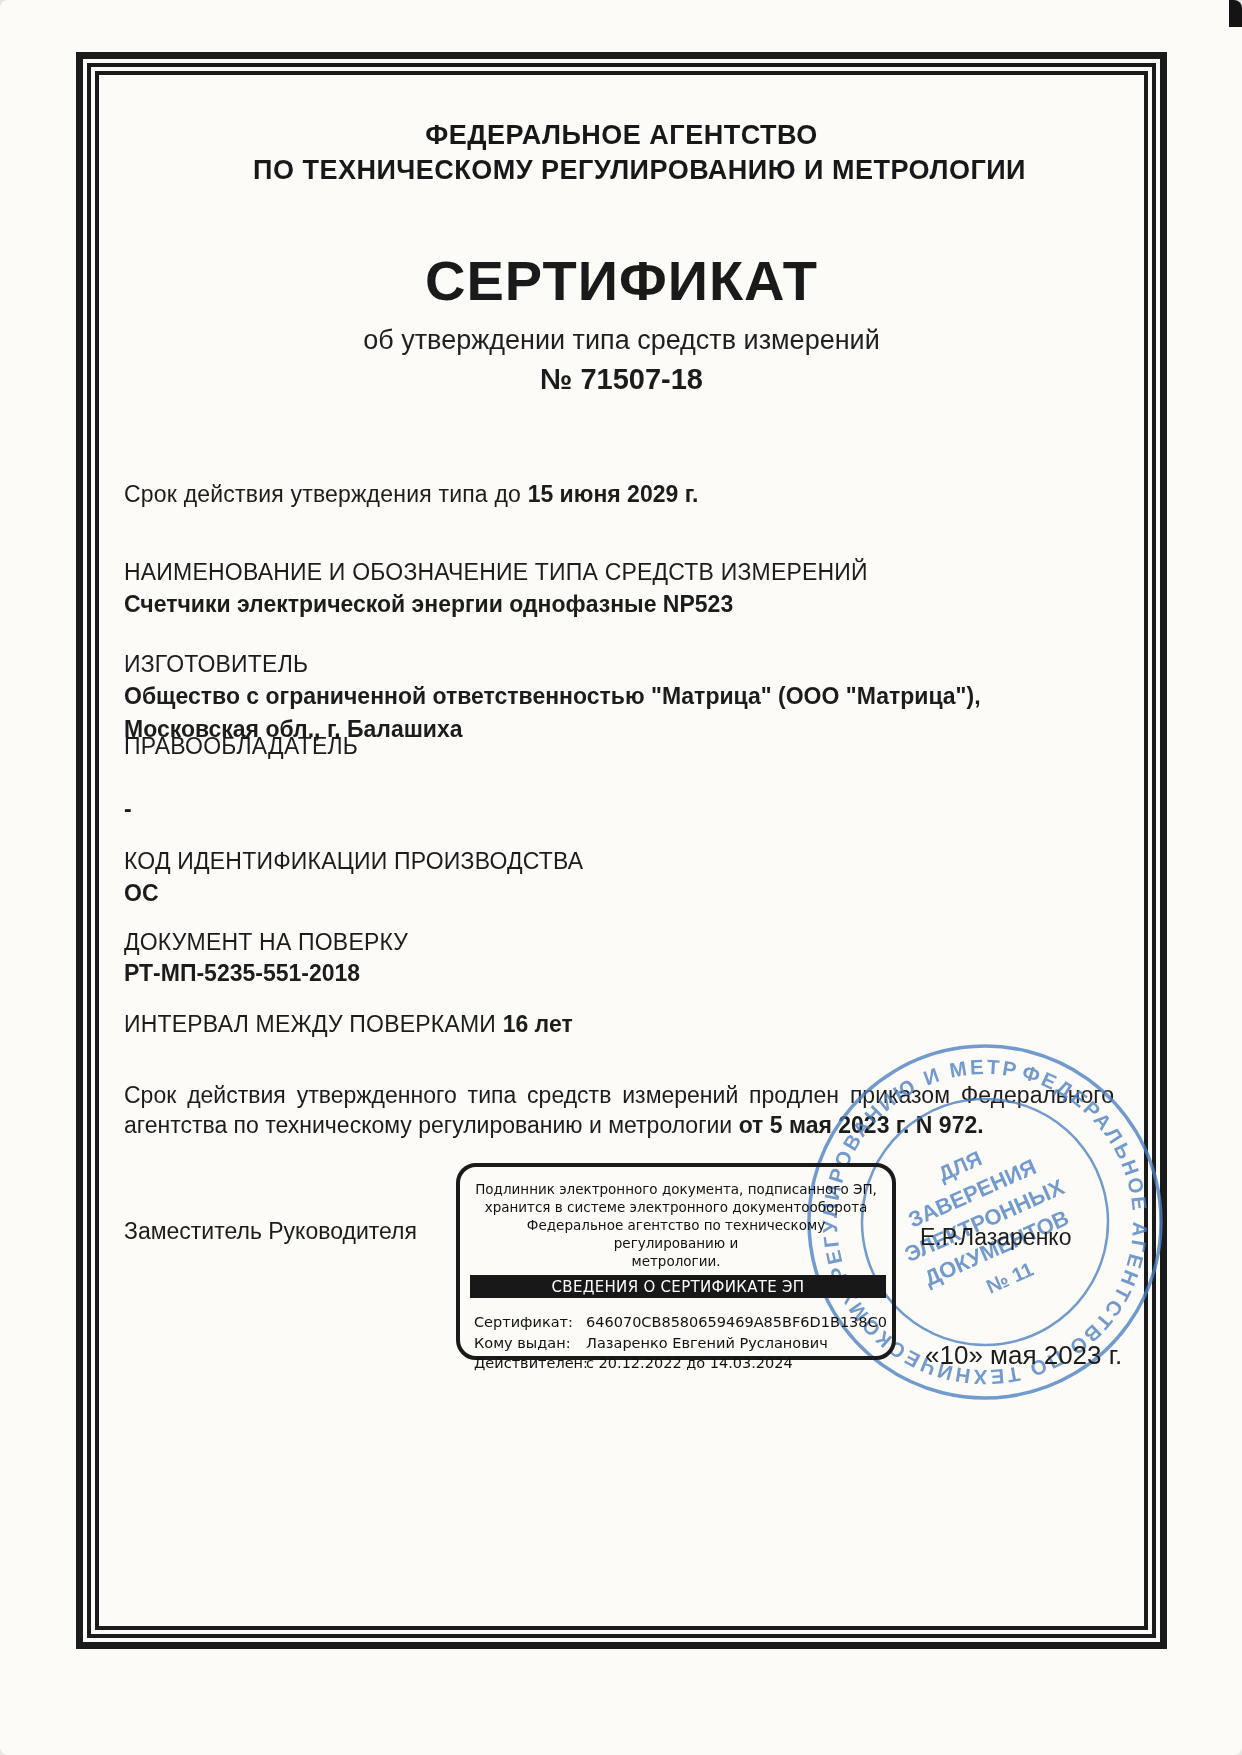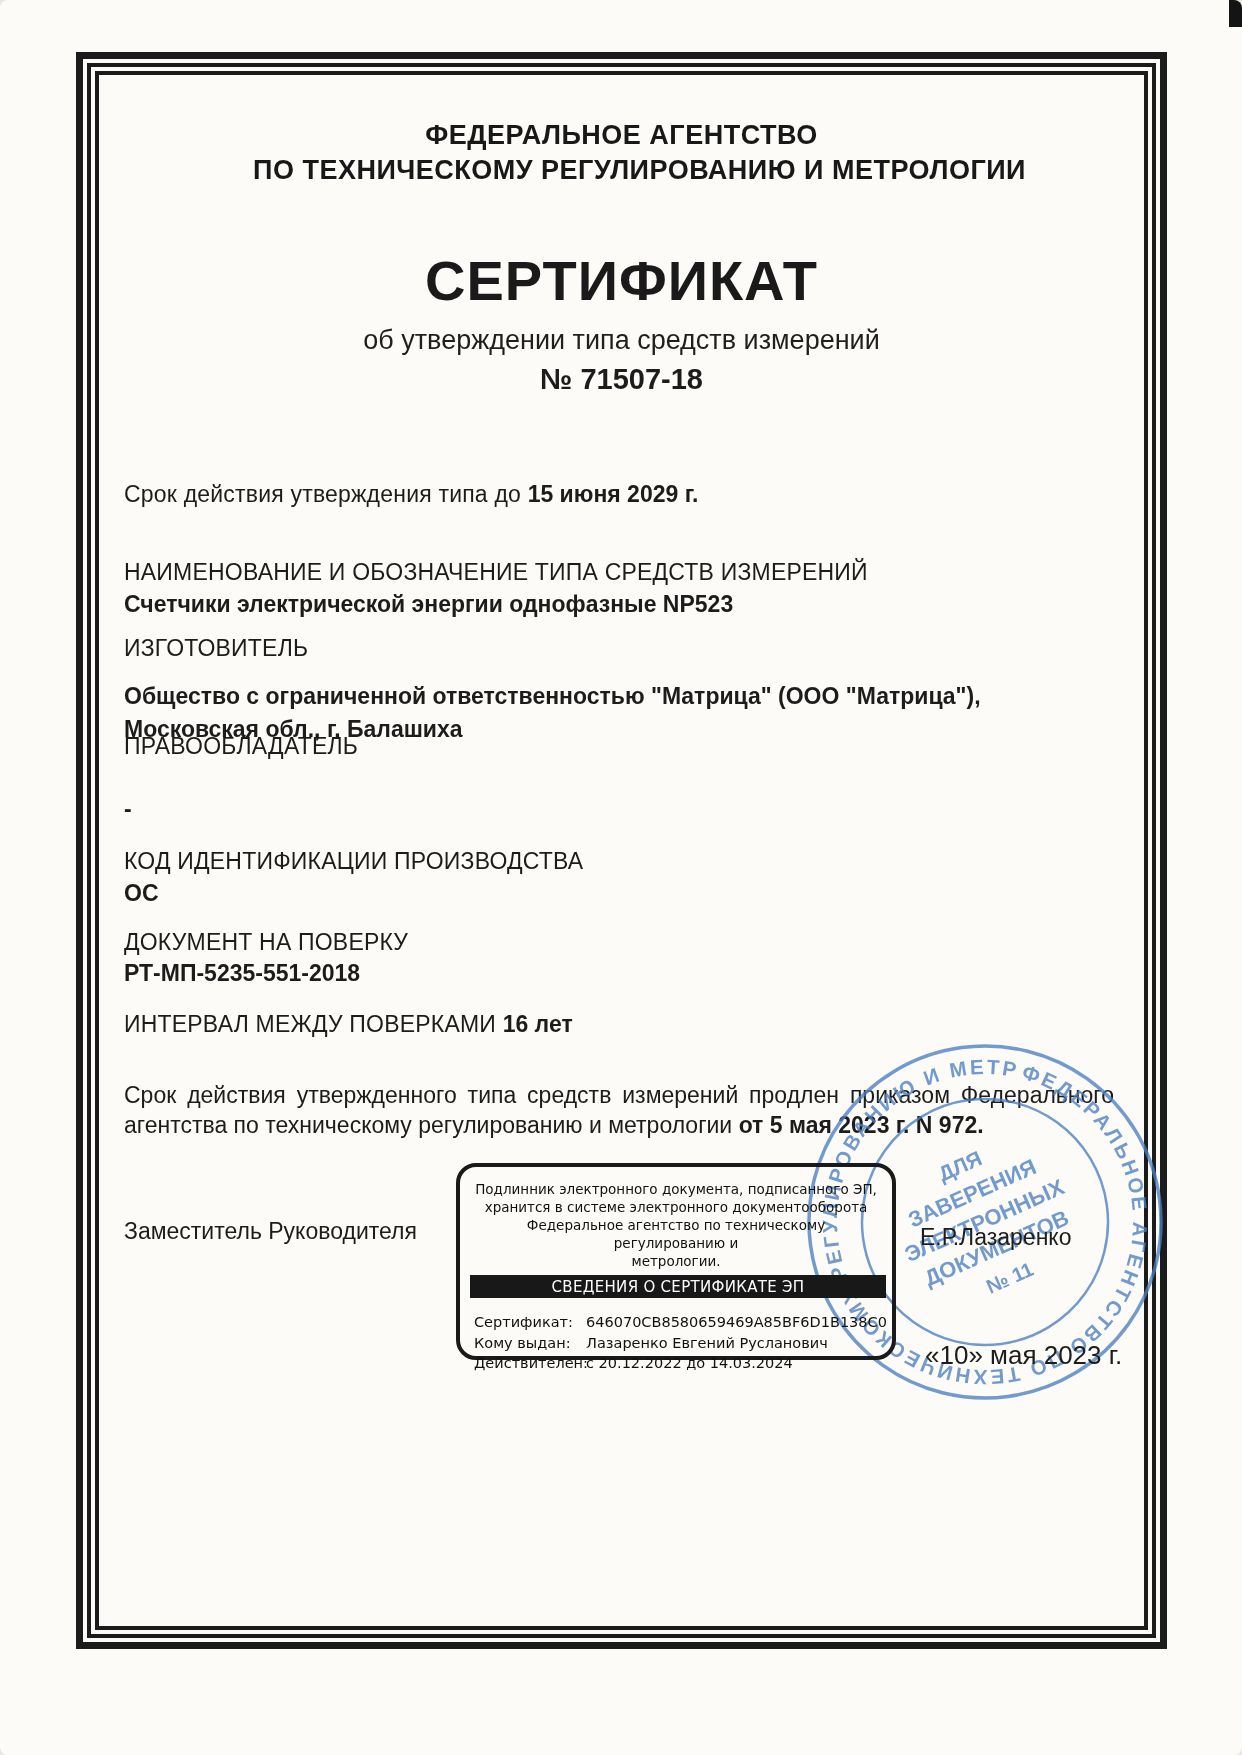--- a/index.html
+++ b/index.html
@@ -83,21 +83,21 @@
   <div class="abs center-band doc-subtitle" style="top:325px;">об утверждении типа средств измерений</div>
   <div class="abs center-band doc-number" style="top:363px;">№ 71507-18</div>
 
   <div class="abs body-block" style="top:478px;">
     <span class="lbl">Срок действия утверждения типа до </span><span class="val-bold">15 июня 2029 г.</span>
   </div>
 
   <div class="abs body-block lbl" style="top:556px;">НАИМЕНОВАНИЕ И ОБОЗНАЧЕНИЕ ТИПА СРЕДСТВ ИЗМЕРЕНИЙ</div>
   <div class="abs body-block val-bold" style="top:588px;">Счетчики электрической энергии однофазные NP523</div>
 
-  <div class="abs body-block lbl" style="top:632px;">ИЗГОТОВИТЕЛЬ</div>
+  <div class="abs body-block lbl" style="top:648px;">ИЗГОТОВИТЕЛЬ</div>
   <div class="abs body-block val-bold" style="top:680px; line-height:33px;">Общество с ограниченной ответственностью "Матрица" (ООО "Матрица"), Московская обл., г. Балашиха</div>
 
   <div class="abs body-block lbl" style="top:730px;">ПРАВООБЛАДАТЕЛЬ</div>
   <div class="abs body-block val-bold" style="top:793px;">-</div>
 
   <div class="abs body-block lbl" style="top:845px;">КОД ИДЕНТИФИКАЦИИ ПРОИЗВОДСТВА</div>
   <div class="abs body-block val-bold" style="top:877px;">ОС</div>
 
   <div class="abs body-block lbl" style="top:926px;">ДОКУМЕНТ НА ПОВЕРКУ</div>
   <div class="abs body-block val-bold" style="top:957px;">РТ-МП-5235-551-2018</div>

